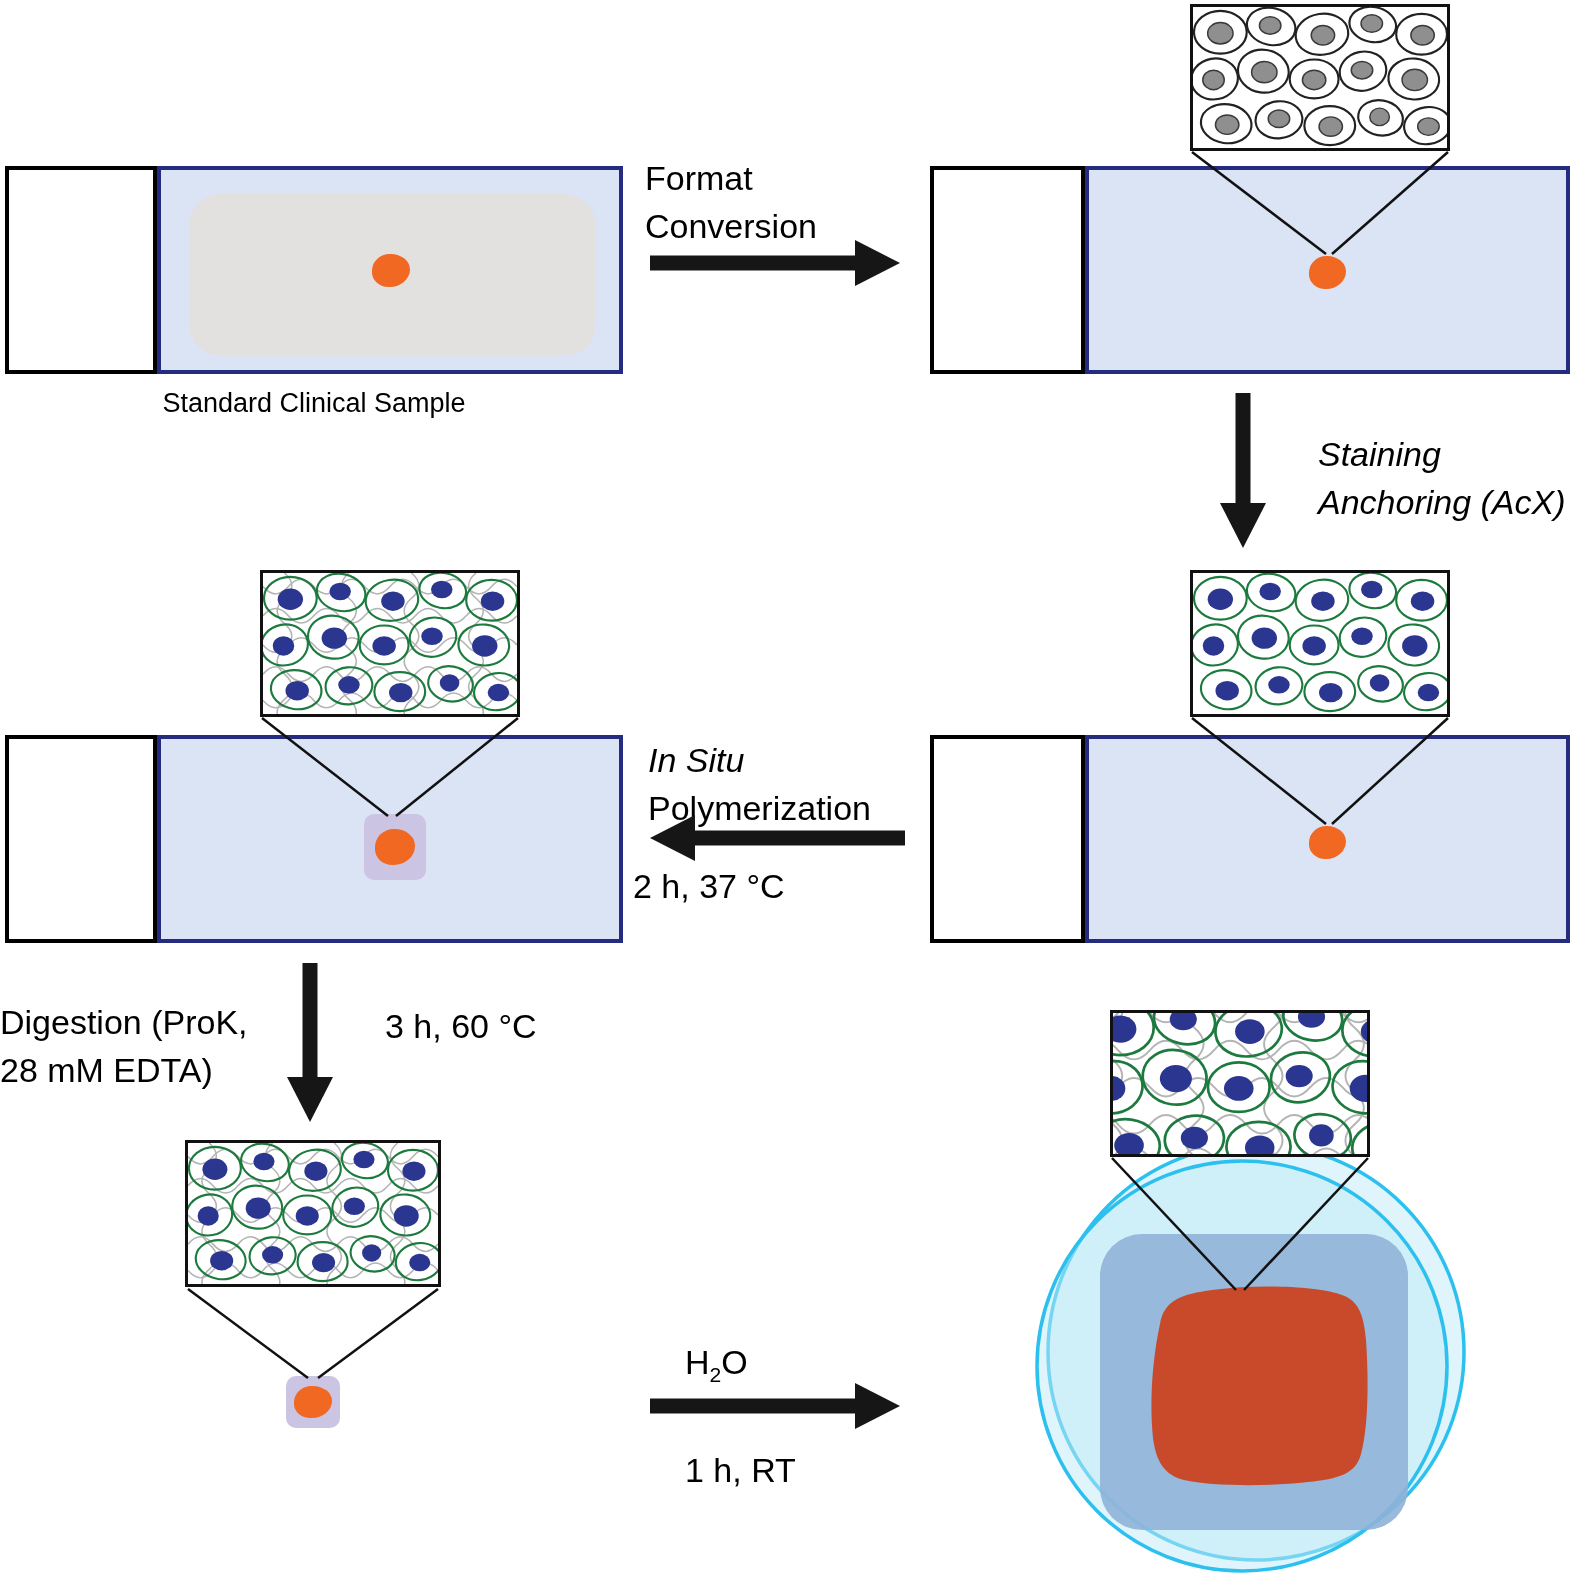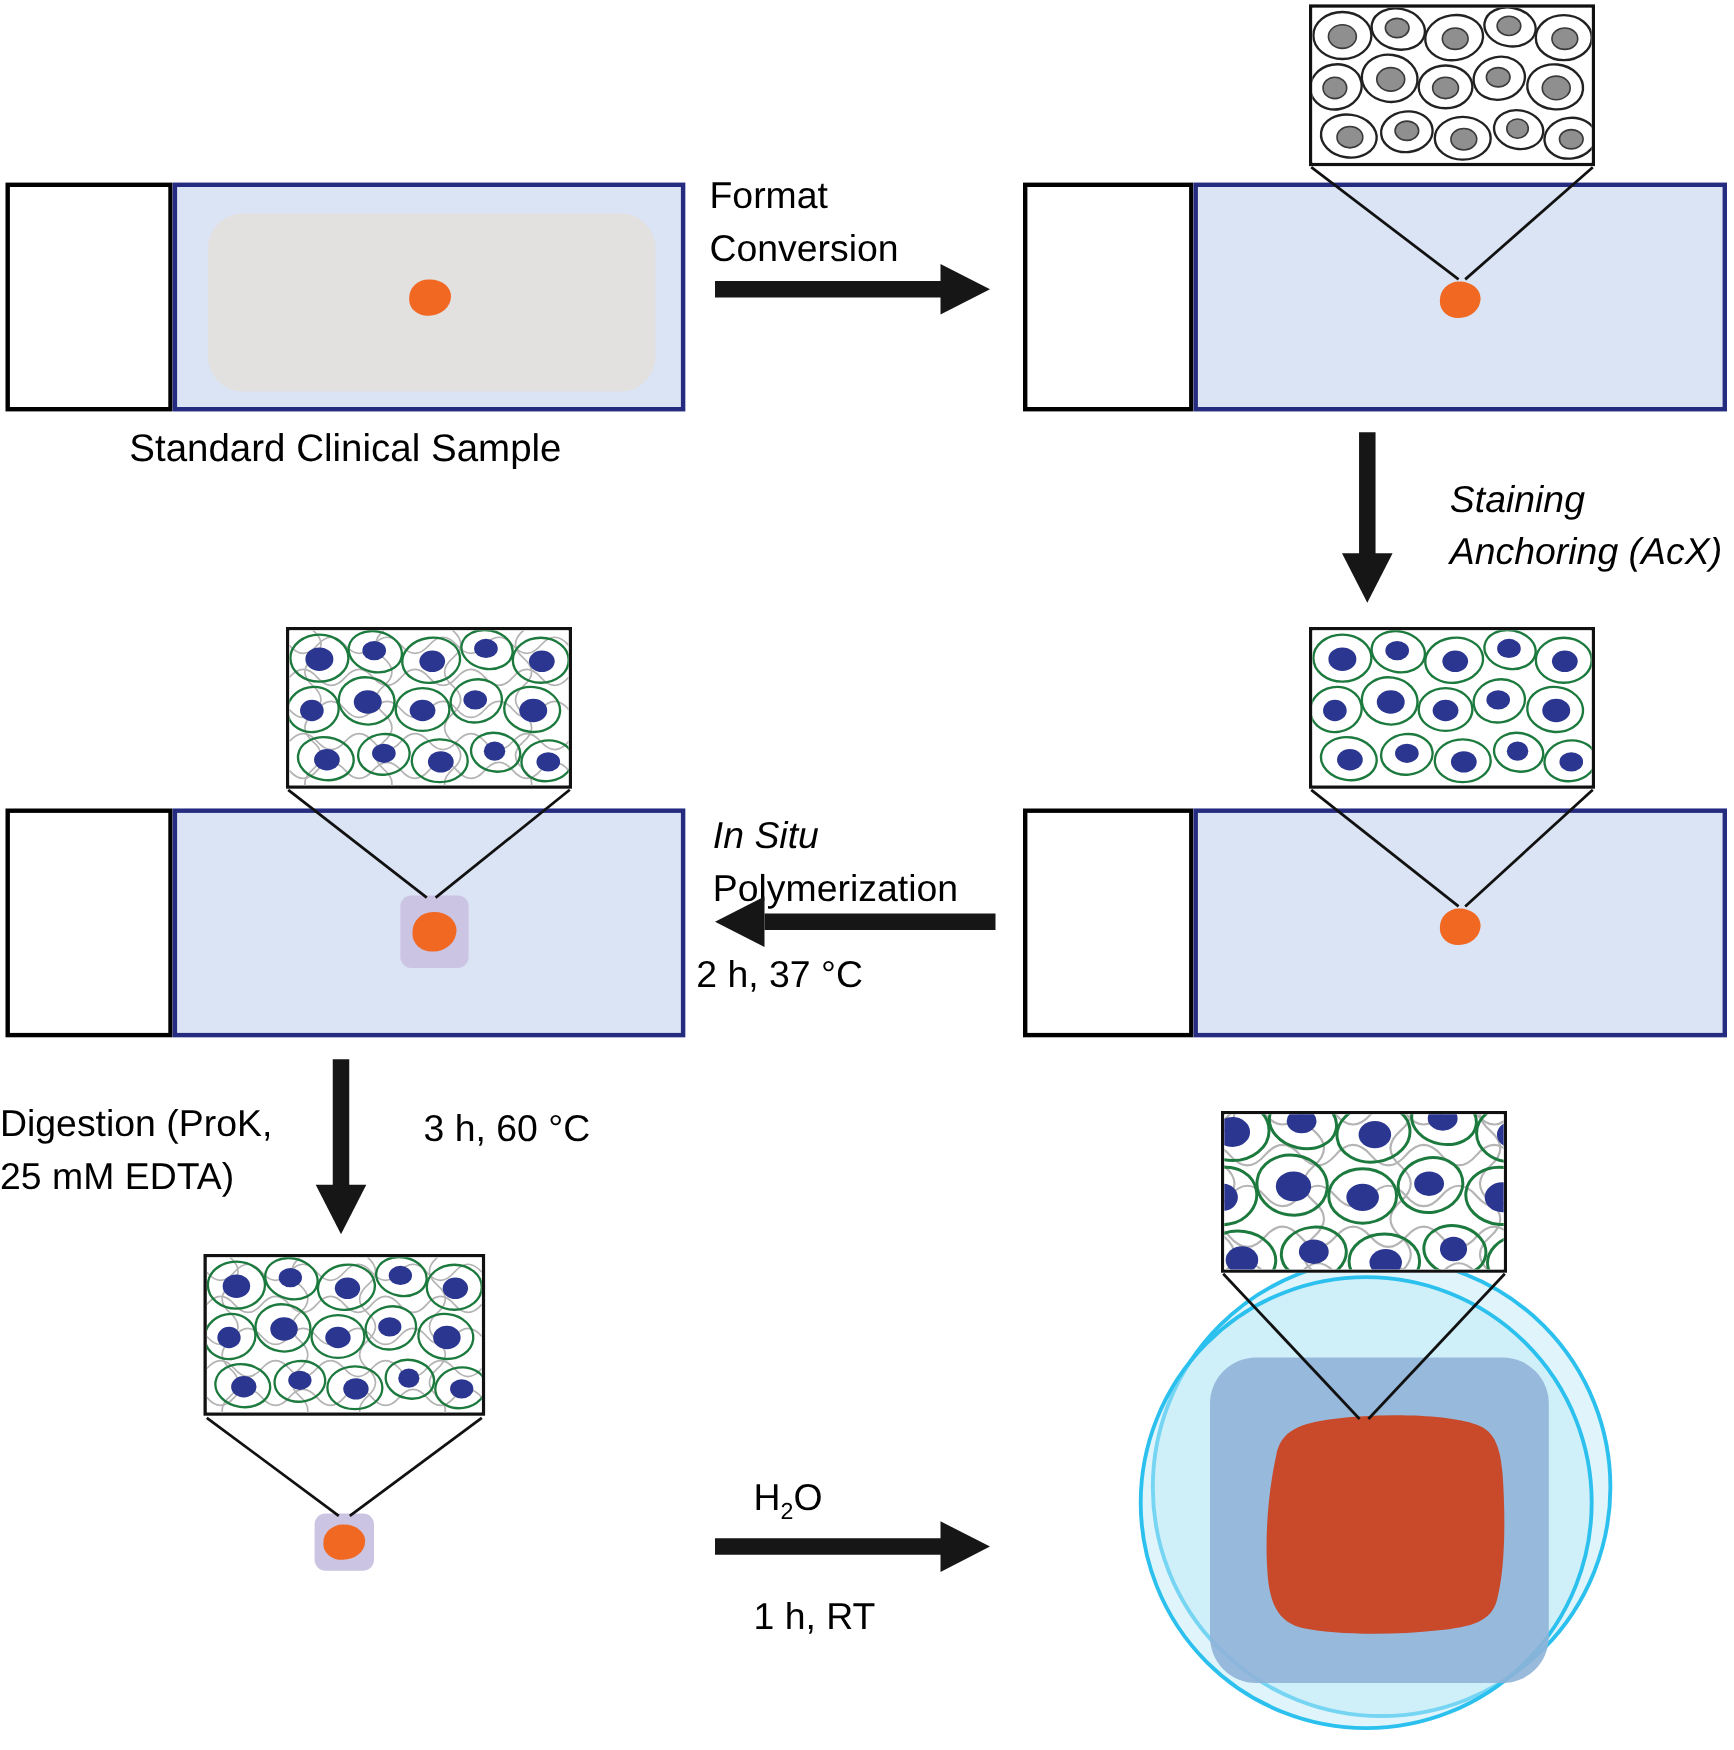--- a/index.html
+++ b/index.html
@@ -10,21 +10,21 @@
   .slide { position:absolute; height:208px; }
   .slide .end { position:absolute; left:0; top:0; width:152px; height:208px;
                 background:#ffffff; border:4px solid #000; }
   .slide .glass { position:absolute; top:0; height:208px;
                   background:#dbe4f4; border:4px solid #252b7e; }
   .tissue { position:absolute; background:#e3e0e0; border-radius:32px; }
   .specimen { position:absolute; background:#f16822;
               border-radius:48% 52% 55% 45% / 52% 48% 55% 45%; }
   .gelpad { position:absolute; background:#cbc4e2; border-radius:10px; }
 
-  .caption { position:absolute; font-size:35px; text-align:center; }
+  .caption { position:absolute; font-size:27px; text-align:center; }
   .lbl { position:absolute; font-size:34px; line-height:1.42; }
   .italic { font-style:italic; }
   sub { font-size:0.62em; }
 
   .inset { position:absolute; border:3px solid #111; background:#fff; }
   .inset svg { display:block; width:100%; height:100%; }
 
   .overlay { position:absolute; left:0; top:0; width:1576px; height:1591px; pointer-events:none; }
   .overlay .shaft { stroke:#161616; stroke-width:15; fill:none; }
   .overlay .head { fill:#161616; stroke:none; }
@@ -147,21 +147,21 @@
   </div>
 
   <div class="lbl" style="left:648px; top:736px; width:300px;">
     <div class="italic">In Situ</div>
     <div>Polymerization</div>
   </div>
   <div class="lbl" style="left:633px; top:862px; width:300px;">2 h, 37 °C</div>
 
   <div class="lbl" style="left:0px; top:998px; width:278px;">
     <div>Digestion (ProK,</div>
-    <div>25 mM EDTA)</div>
+    <div>28 mM EDTA)</div>
   </div>
   <div class="lbl" style="left:385px; top:1002px; width:215px;">3 h, 60 °C</div>
 
   <div class="lbl" style="left:685px; top:1338px; width:190px;">
     <span>H</span><sub>2</sub><span>O</span>
   </div>
   <div class="lbl" style="left:685px; top:1446px; width:190px;">1 h, RT</div>
 
   <svg class="overlay" viewBox="0 0 1576 1591">
 

